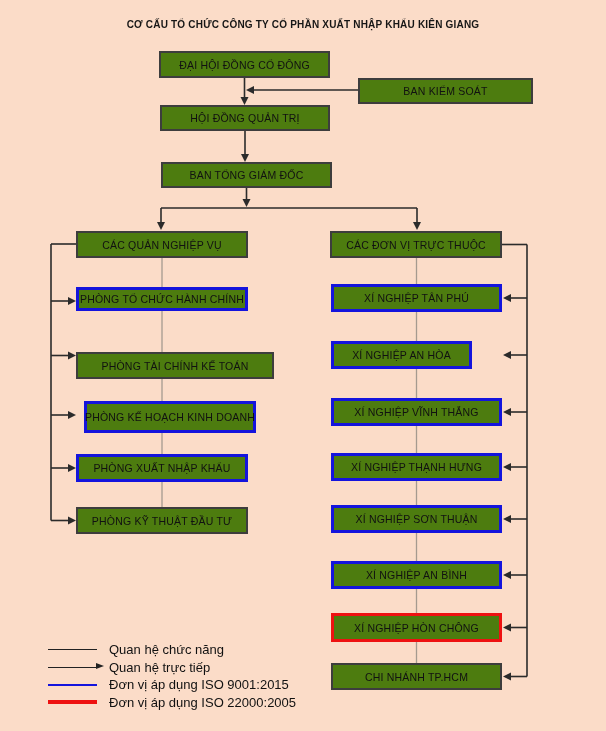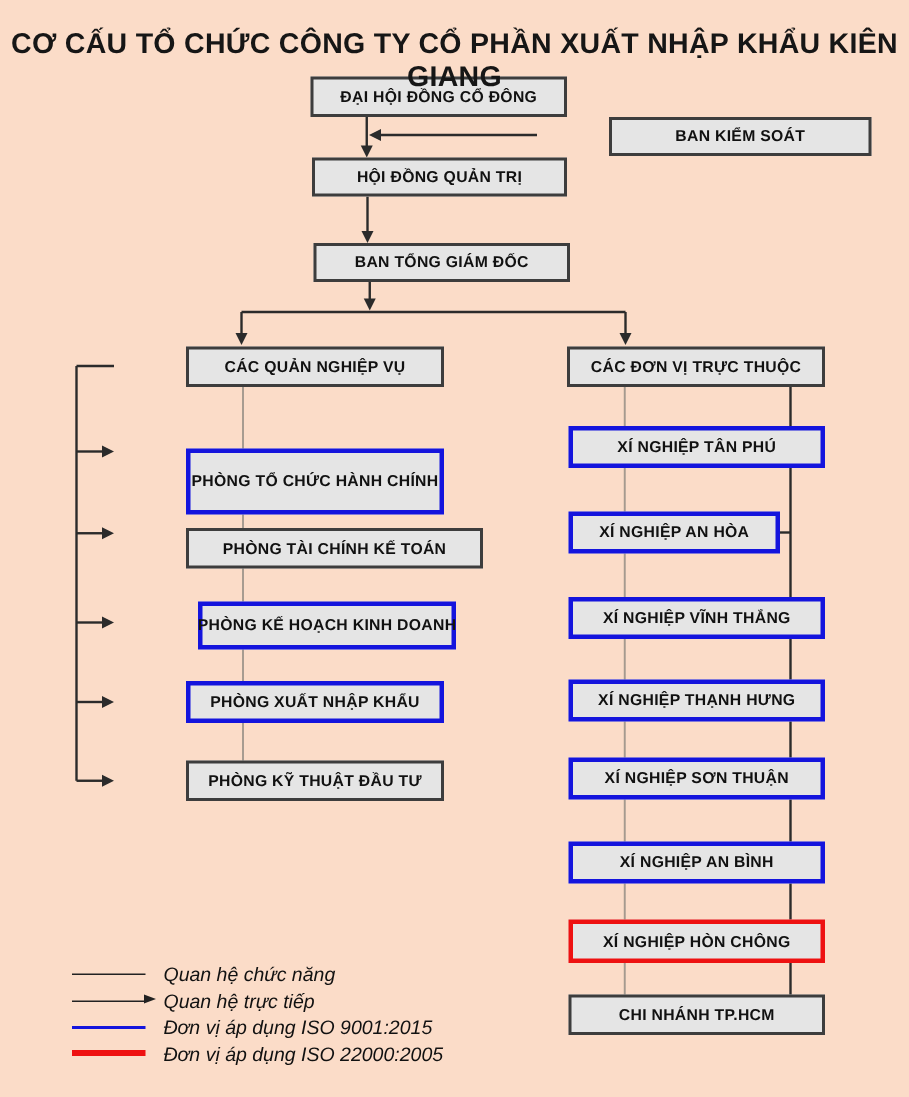--- a/index.html
+++ b/index.html
@@ -5,47 +5,47 @@
   html,body{margin:0;padding:0;}
   body{
     width:606px;height:731px;
     background:#fbdcc8;
     font-family:"Liberation Sans","DejaVu Sans",sans-serif;
     position:relative;overflow:hidden;
   }
   .stage{position:absolute;left:0;top:0;width:606px;height:731px;}
   .title{
     position:absolute;left:0;top:19px;width:606px;
-    text-align:center;font-weight:bold;font-size:19px;letter-spacing:.2px;
+    text-align:center;font-weight:bold;font-size:10px;letter-spacing:.2px;
     color:#161616;z-index:3;
   }
   svg.wires{position:absolute;left:0;top:0;z-index:1;}
   .node{
     position:absolute;z-index:2;
-    background:#e5e5e5;
+    background:#4d7c0f;
     border:2px solid #3d3d3d;
     box-sizing:border-box;
     display:flex;align-items:center;justify-content:center;
-    font-weight:bold;font-size:10.5px;letter-spacing:.2px;color:#111;
-    text-align:center;white-space:nowrap;margin-left:48px;
+    font-weight:normal;font-size:10.5px;letter-spacing:.2px;color:#111;
+    text-align:center;white-space:nowrap;
   }
   .node.iso9001{border:3px solid #1414dd;}
   .node.iso22000{border:3.5px solid #ee1111;}
   .legend{position:absolute;left:48px;top:641px;z-index:2;}
   .legend-row{display:flex;align-items:center;height:17.5px;}
   .legend-sym{width:49px;position:relative;flex:0 0 49px;}
   .sym-thin{border-top:1.6px solid #222;}
   .sym-arrow{border-top:1.8px solid #222;}
   .sym-arrow::after{
     content:"";position:absolute;right:-7px;top:-5.2px;
     border-left:8px solid #222;border-top:3.8px solid transparent;border-bottom:3.8px solid transparent;
   }
   .sym-blue{border-top:2.6px solid #1414dd;}
   .sym-red{border-top:4.2px solid #ee1111;}
-  .legend-label{margin-left:12px;font-style:italic;font-size:13px;color:#111;white-space:nowrap;}
+  .legend-label{margin-left:12px;font-size:13px;color:#111;white-space:nowrap;}
 </style>
 </head>
 <body>
 
 <div class="stage">
 
   <div class="title">CƠ CẤU TỔ CHỨC CÔNG TY CỔ PHẦN XUẤT NHẬP KHẨU KIÊN GIANG</div>
 
   <svg class="wires" width="606" height="731" viewBox="0 0 606 731">
     <g stroke="#2b2b2b" stroke-width="1.6" fill="#2b2b2b">
@@ -105,21 +105,21 @@
       <line x1="416.5" y1="258" x2="416.5" y2="668"></line>
     </g>
   </svg>
 
   <div class="node" style="left:159px;top:51px;width:171px;height:27px">ĐẠI HỘI ĐỒNG CỔ ĐÔNG</div>
   <div class="node" style="left:358px;top:78px;width:175px;height:26px">BAN KIỂM SOÁT</div>
   <div class="node" style="left:160px;top:105px;width:170px;height:26px">HỘI ĐỒNG QUẢN TRỊ</div>
   <div class="node" style="left:161px;top:162px;width:171px;height:26px">BAN TỔNG GIÁM ĐỐC</div>
 
   <div class="node" style="left:76px;top:231px;width:172px;height:27px">CÁC QUẢN NGHIỆP VỤ</div>
-  <div class="node iso9001" style="left:76px;top:299px;width:172px;height:44px">PHÒNG TỔ CHỨC HÀNH CHÍNH</div>
+  <div class="node iso9001" style="left:76px;top:287px;width:172px;height:24px">PHÒNG TỔ CHỨC HÀNH CHÍNH</div>
   <div class="node" style="left:76px;top:352px;width:198px;height:27px">PHÒNG TÀI CHÍNH KẾ TOÁN</div>
   <div class="node iso9001" style="left:84px;top:401px;width:172px;height:32px">PHÒNG KẾ HOẠCH KINH DOANH</div>
   <div class="node iso9001" style="left:76px;top:454px;width:172px;height:28px">PHÒNG XUẤT NHẬP KHẨU</div>
   <div class="node" style="left:76px;top:507px;width:172px;height:27px">PHÒNG KỸ THUẬT ĐẦU TƯ</div>
 
   <div class="node" style="left:330px;top:231px;width:172px;height:27px">CÁC ĐƠN VỊ TRỰC THUỘC</div>
   <div class="node iso9001" style="left:331px;top:284px;width:171px;height:28px">XÍ NGHIỆP TÂN PHÚ</div>
   <div class="node iso9001" style="left:331px;top:341px;width:141px;height:28px">XÍ NGHIỆP AN HÒA</div>
   <div class="node iso9001" style="left:331px;top:398px;width:171px;height:28px">XÍ NGHIỆP VĨNH THẮNG</div>
   <div class="node iso9001" style="left:331px;top:453px;width:171px;height:28px">XÍ NGHIỆP THẠNH HƯNG</div>

